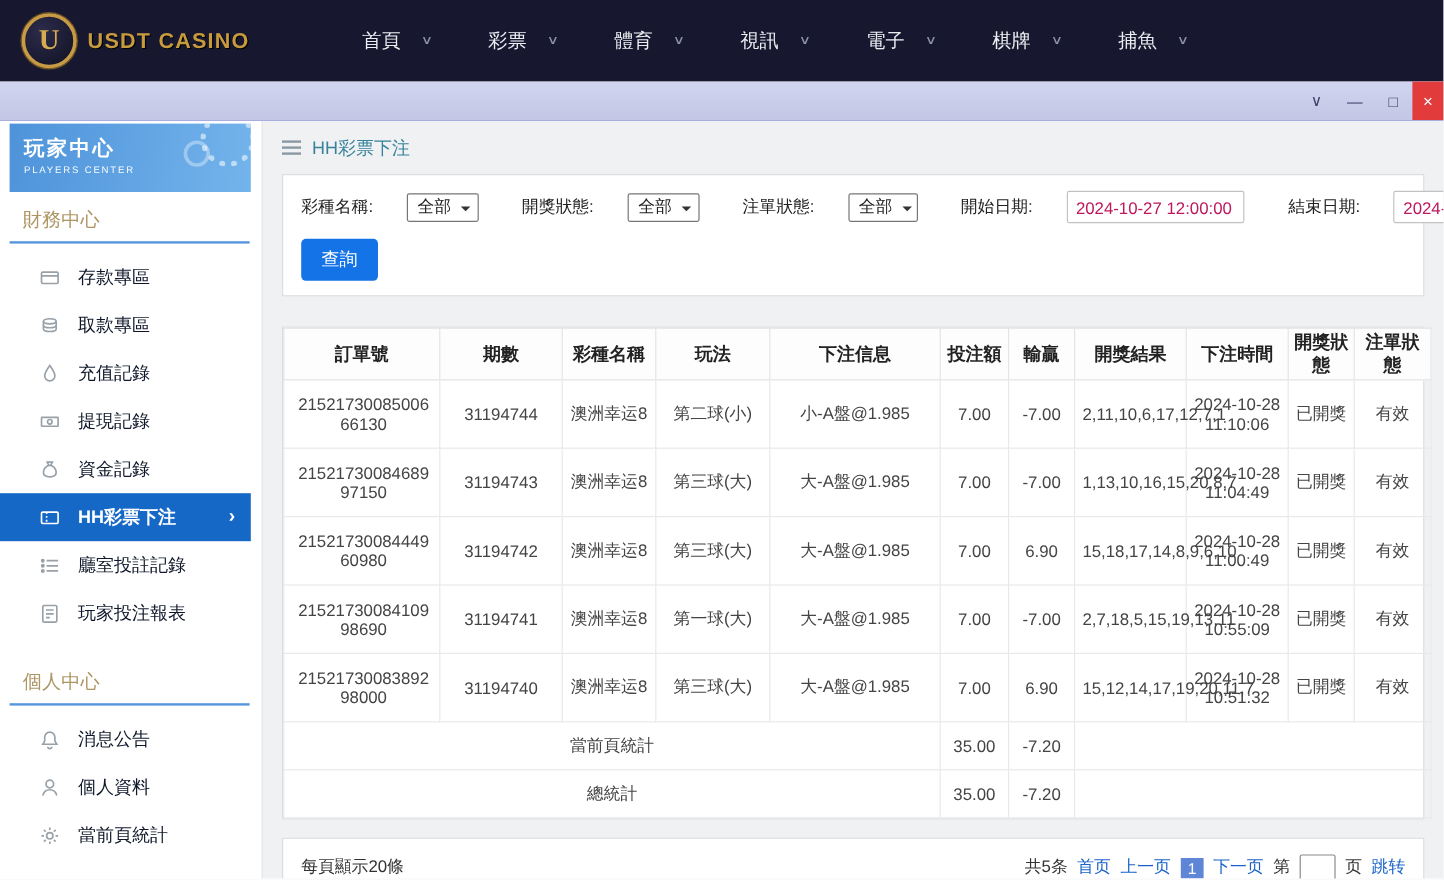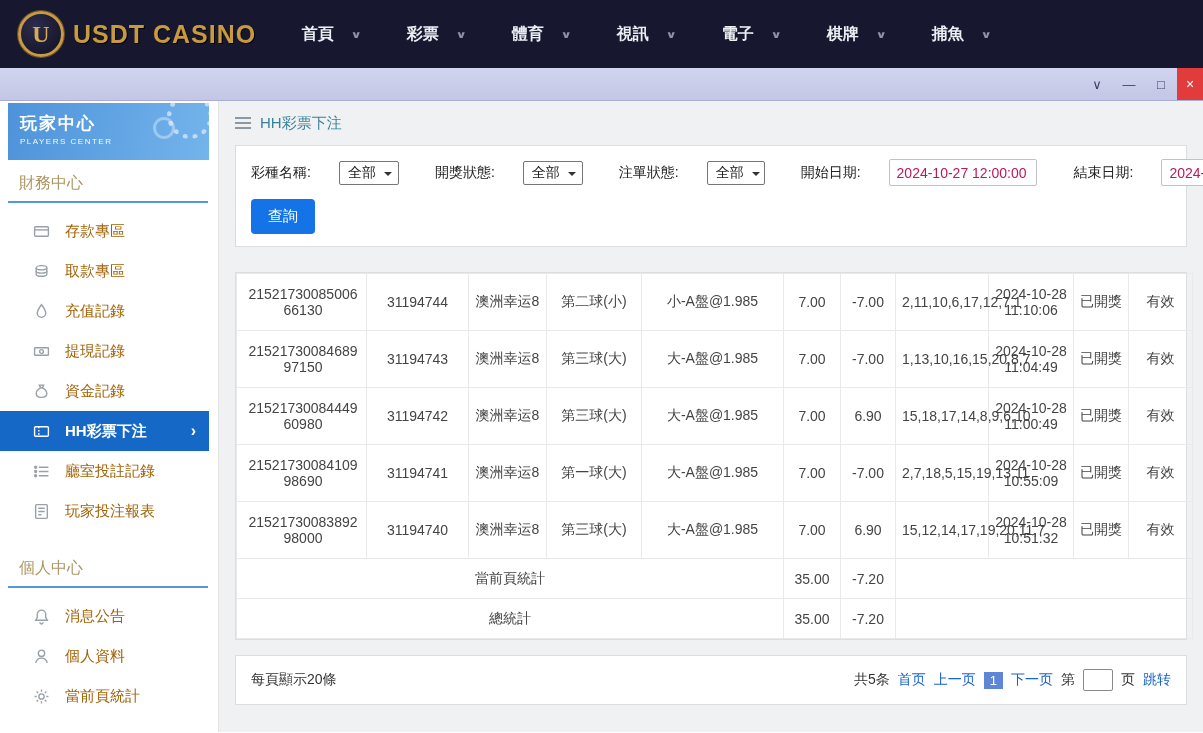--- a/index.html
+++ b/index.html
@@ -6,24 +6,24 @@
   html,body { width:1203px; height:733px; overflow:hidden; }
   body { font-family:"Liberation Sans","DejaVu Sans",sans-serif; background:#fff; }
 
   
   .topnav { height:68px; background:#17172f; display:flex; align-items:center; padding:0 18px; }
   .brand { display:flex; align-items:center; gap:9px; min-width:238px; }
   .logo-ring { width:46px; height:46px; border-radius:50%; border:3px solid #c79b45;
                background:radial-gradient(circle at 35% 30%, #2c2c4c, #101022);
                display:flex; align-items:center; justify-content:center; box-shadow:0 0 0 1px #6d5322; }
   .logo-letter { color:#d8ab50; font-weight:bold; font-size:24px; font-family:"Liberation Serif","DejaVu Serif",serif; }
-  .brand-text { color:#c79a3e; font-size:25px; font-weight:bold; letter-spacing:1px; text-shadow:1px 1px 0 #000; }
+  .brand-text { color:#c79a3e; font-size:18px; font-weight:bold; letter-spacing:1px; text-shadow:1px 1px 0 #000; }
   .nav-items { display:flex; margin-left:22px; }
   .nav-item { width:105px; display:flex; align-items:center; justify-content:center; gap:18px;
-              color:#eceef2; font-size:16px; cursor:pointer;font-weight:bold; }
+              color:#eceef2; font-size:16px; cursor:pointer; }
   .nav-chevron { color:#8d93a8; font-size:10px; transform:scaleX(1.4); }
 
   
   .titlebar { height:33px; background:linear-gradient(#d2d5f0,#c3c6e4); border-bottom:1px solid #a9ade0;
               display:flex; justify-content:flex-end; align-items:stretch; }
   .win-btn { width:32px; display:flex; align-items:center; justify-content:center;
              color:#3c4166; font-size:13px; cursor:pointer; }
   .win-close { width:26px; background:#e23b3b; color:#fff; font-size:14px; }
 
   
@@ -36,21 +36,21 @@
   .side-title { font-size:17px; font-weight:bold; letter-spacing:2px; }
   .side-sub { font-size:8px; letter-spacing:1.5px; opacity:.95; margin-top:2px; }
   .side-deco { position:absolute; right:-4px; top:-10px; width:46px; height:46px;
                border:5px dotted rgba(255,255,255,.55); border-radius:50%; }
   .side-deco2 { position:absolute; right:34px; top:14px; width:22px; height:22px;
                 border:3px solid rgba(255,255,255,.35); border-radius:50%; }
   .section-label { color:#ad9663; font-size:16px; padding:13px 0 7px 11px;
                    border-bottom:2px solid #5596dc; margin:0 10px 8px 8px; }
   .section-label.spaced { margin-top:14px; }
   .side-item { height:40px; display:flex; align-items:center; gap:15px; padding-left:33px;
-               color:#a16207; font-size:15px; cursor:pointer; }
+               color:#0f172a; font-size:15px; cursor:pointer; }
   .side-item .icn { width:17px; height:17px; flex-shrink:0; color:#98a0a8; }
   .side-item.active { background:#1668c7; color:#fff; font-weight:bold; position:relative; margin-right:9px; }
   .side-item.active .icn { color:#fff; }
   .side-item.active .chev { position:absolute; right:13px; font-size:16px; font-weight:bold; }
 
   
   .main { flex:1; background:#f0f1f3; padding:0 16px; overflow:hidden; }
   .breadcrumb { height:44px; display:flex; align-items:center; gap:9px; color:#38829b; font-size:15px; }
   .menu-icon { color:#8a99a3; display:flex; }
 
@@ -281,20 +281,33 @@
             <col style="width:95px">
           <col style="width:142px">
             <col style="width:57px">
             <col style="width:55px">
             <col style="width:93px">
           <col style="width:85px">
             <col style="width:55px">
             <col style="width:64px">
         </colgroup>
         <tbody>
+            <tr>
+          <th>訂單號</th>
+          <th>期數</th>
+          <th>彩種名稱</th>
+          <th>玩法</th>
+          <th>下注信息</th>
+          <th>投注額</th>
+          <th>輸贏</th>
+          <th>開獎結果</th>
+          <th>下注時間</th>
+          <th>開獎狀態</th>
+          <th>注單狀態</th>
+        </tr>
         <tr class="data-row">
           <td class="order">2152173008500666130</td>
           <td>31194744</td>
           <td>澳洲幸运8</td>
           <td>第二球(小)</td>
           <td>小-A盤@1.985</td>
           <td>7.00</td>
           <td>-7.00</td>
           <td class="result">2,11,10,6,17,12,7,1</td>
           <td>2024-10-28 11:10:06</td>

